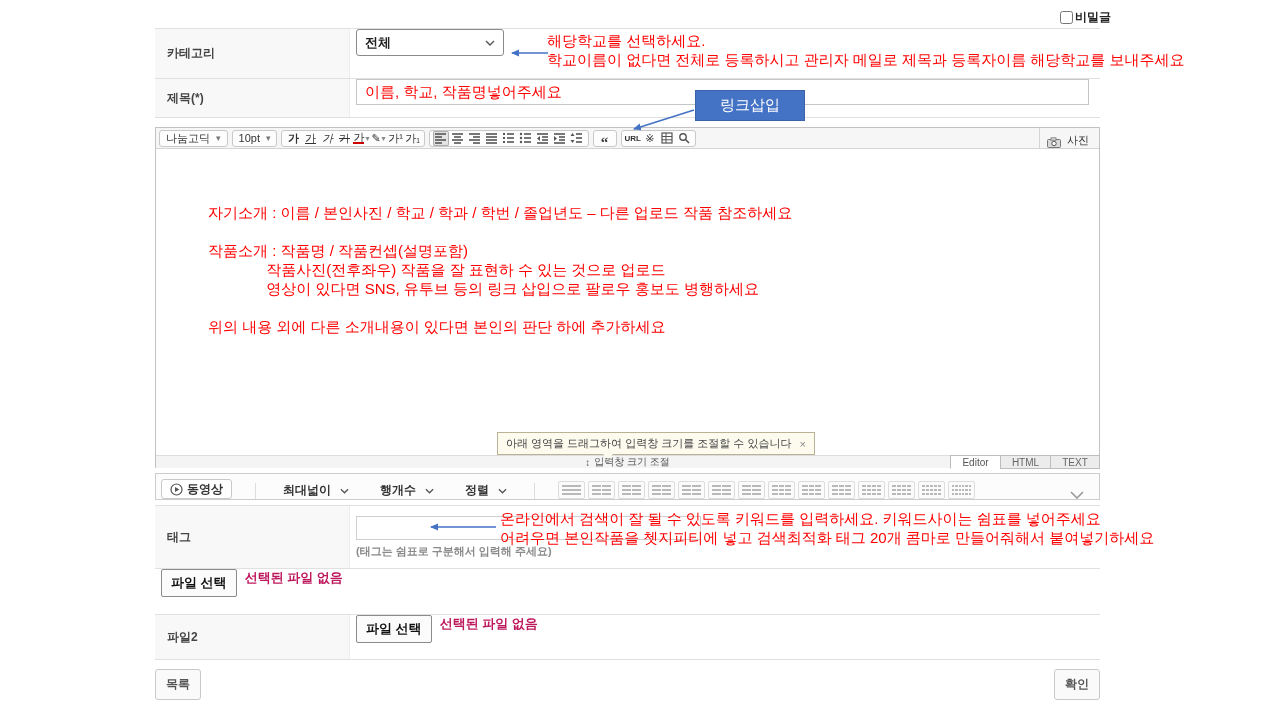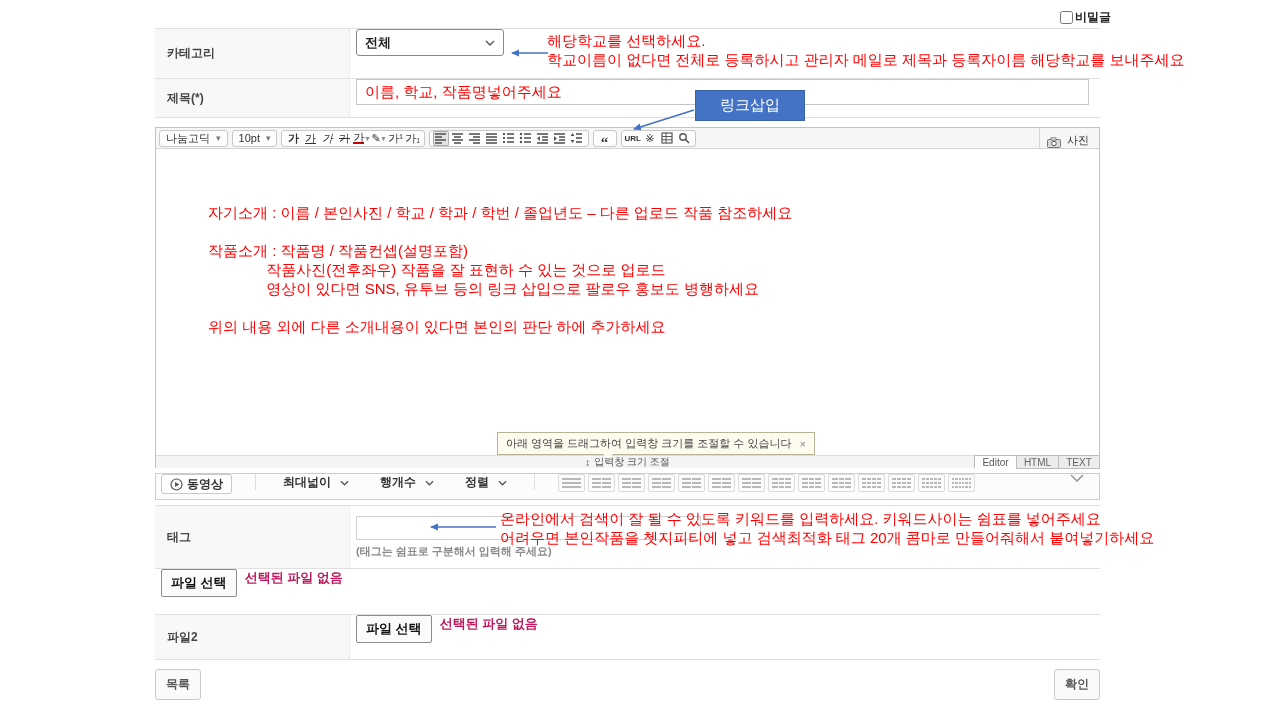--- a/index.html
+++ b/index.html
@@ -54,33 +54,33 @@
   .mini-caret { font-size:8px; color:#888; margin-left:1px; }
   .quote-glyph { font-family:"Liberation Serif","DejaVu Serif",serif; font-size:15px; font-weight:bold; line-height:8px; padding-top:7px; }
   .url-glyph { font-size:8px; font-weight:bold; letter-spacing:0; }
   .photo-area { margin-left:auto; border-left:1px solid #d4d4d4; height:100%; display:flex; align-items:flex-end;
                 padding:0 7px; gap:6px; font-size:11px; color:#333; cursor:pointer; }
   .econtent { position:relative; height:306px; background:#fff; overflow:hidden; }
   .etext { position:absolute; left:52px; top:54px; color:#ff0000; font-size:15px; line-height:19px; white-space:pre-wrap; }
   .resizebar { height:13px; background:#f4f4f4; border-top:1px solid #ddd; display:flex; align-items:center;
                justify-content:center; gap:4px; font-size:10px; color:#555; cursor:ns-resize; }
   .tabs { position:absolute; right:-1px; top:327px; display:flex; height:14px; }
-  .tab { width:42px; display:flex; align-items:center; justify-content:center; font-size:10px; color:#666;
+  .tab { width:50px; display:flex; align-items:center; justify-content:center; font-size:10px; color:#666;
          background:#ececec; border:1px solid #bdbdbd; border-right:none; cursor:pointer; }
   .tab:last-child { border-right:1px solid #bdbdbd; }
   .tab.active { background:#fff; border-bottom-color:#fff; color:#555; }
   .tooltip { position:absolute; left:497px; top:432px; background:#fdfbee; border:1px solid #b9b294;
              padding:3px 8px; font-size:11px; color:#444; display:flex; align-items:center; gap:8px; z-index:4; }
   .tooltip .close { color:#888; cursor:pointer; font-size:11px; }
   .tooltip:after { content:""; position:absolute; left:105px; bottom:-5px; width:0; height:0;
                    border-left:5px solid transparent; border-right:5px solid transparent; border-top:5px solid #fdfbee; }
 
   
   .vtoolbar { position:absolute; left:155px; top:473px; width:945px; height:27px; border:1px solid #ccc;
-              background:#fcfcfc; display:flex; align-items:flex-start; padding:0 5px; gap:23px; }
+              background:#fcfcfc; display:flex; align-items:flex-end; padding:0 5px; gap:23px; }
   .vbtn { display:flex; align-items:center; gap:4px; background:#fff; border:1px solid #c9c9c9; border-radius:3px;
           height:20px; padding:0 8px; font-size:12px; font-weight:bold; color:#333; cursor:pointer; font-family:inherit; }
   .vdivider { width:1px; height:16px; background:#ddd; }
   .vsel { display:flex; align-items:center; gap:9px; font-size:12px; font-weight:bold; color:#333; padding:0 4px; cursor:pointer; }
   .gallery { display:flex; gap:3px; align-items:center; }
   .gbtn { width:27px; height:18px; background:#fbfbfb; border:1px solid #dcdcdc; border-radius:2px; cursor:pointer;
           display:flex; flex-direction:column; justify-content:center; gap:2px; padding:2px 3px; }
   .grow { display:flex; gap:1px; height:2px; }
   .gcell { flex:1; background:#b9b9b9; }
   .vchevron { margin-left:auto; margin-right:10px; cursor:pointer; display:flex; align-items:center; }

